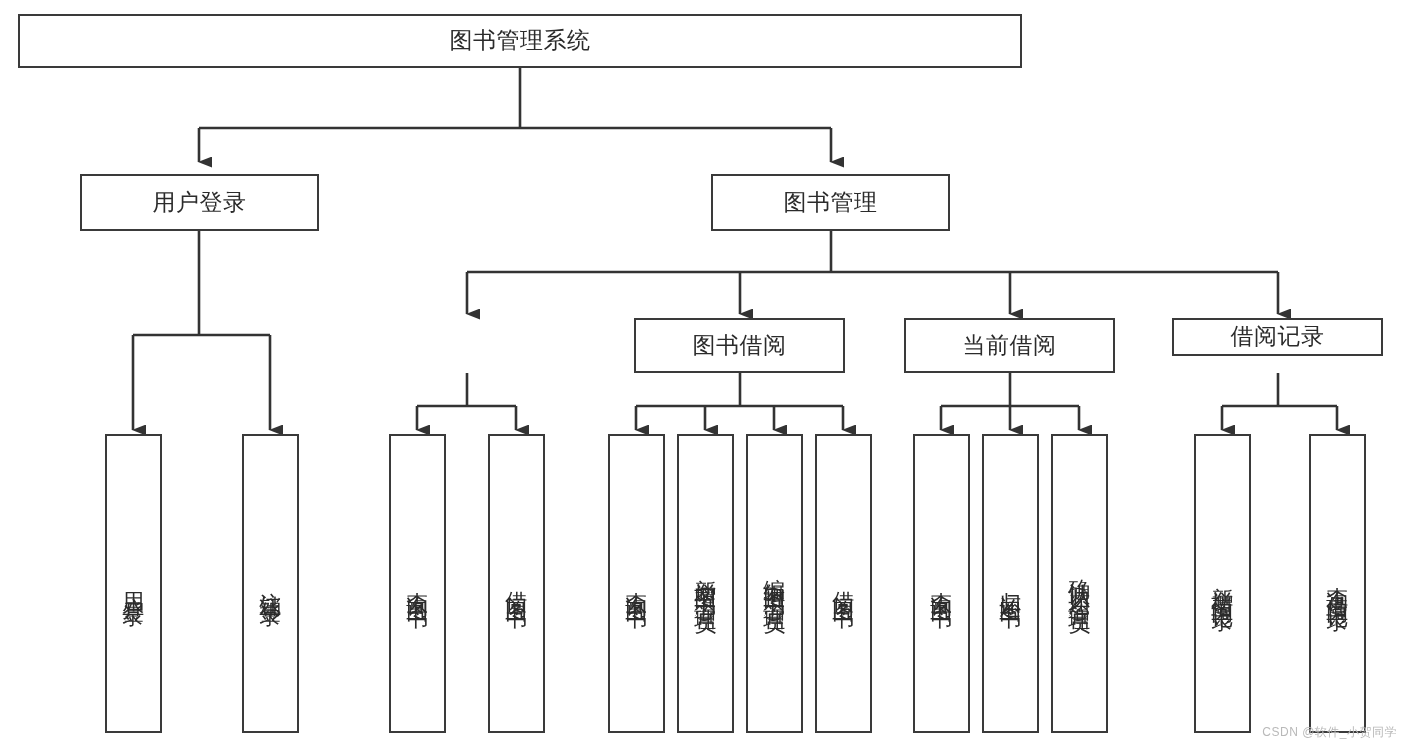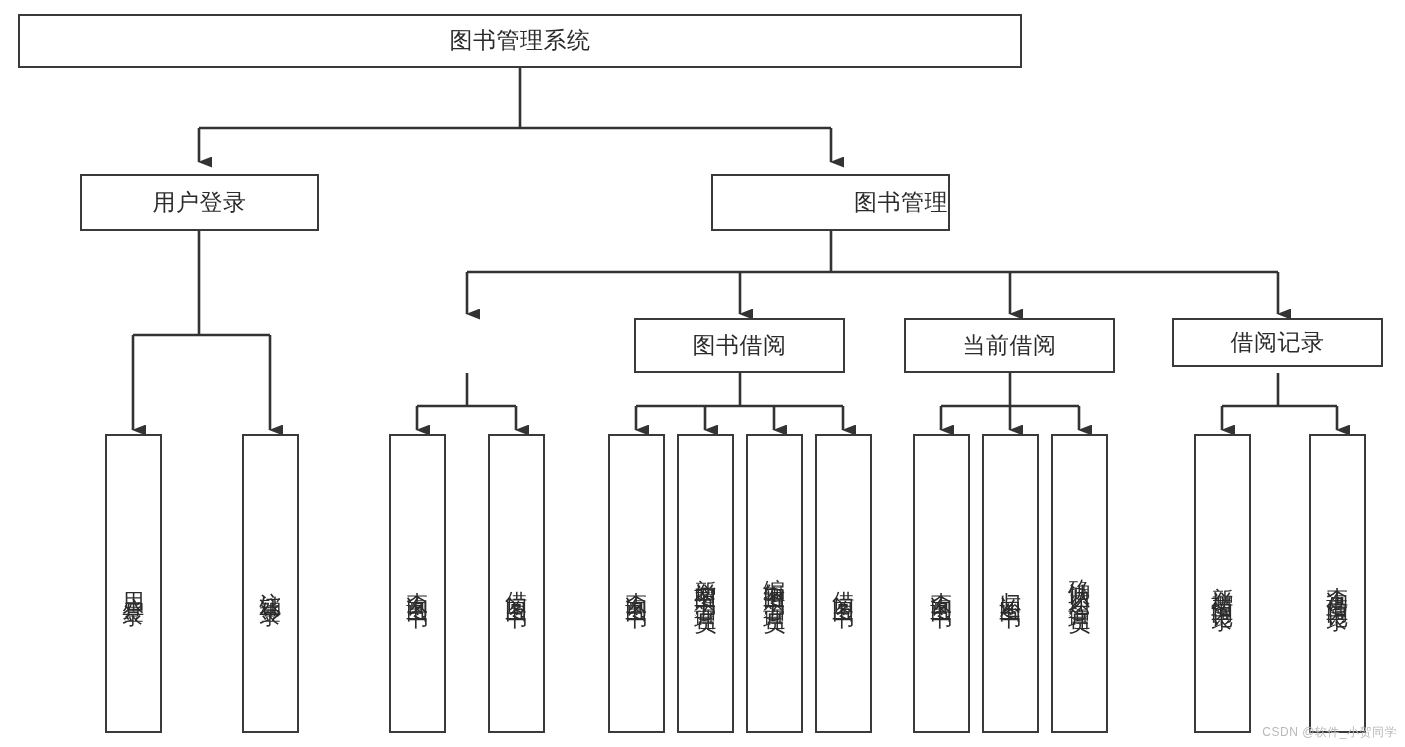--- a/index.html
+++ b/index.html
@@ -118,31 +118,31 @@
     </g>
   </svg>
 
   <div class="node horiz" style="left:18px; top:14px; width:1004px; height:54px;">
     <span>图书管理系统</span>
   </div>
 
   <div class="node horiz" style="left:80px; top:174px; width:239px; height:57px;">
     <span>用户登录</span>
   </div>
-  <div class="node horiz" style="left:711px; top:174px; width:239px; height:57px;justify-content:flex-end;">
+  <div class="node horiz" style="left:711px; top:174px; width:239px; height:57px;">
     <span>图书管理</span>
   </div>
 
   <div class="node horiz" style="left:904px; top:318px; width:211px; height:55px;">
     <span>当前借阅</span>
   </div>
   <div class="node horiz" style="left:634px; top:318px; width:211px; height:55px;">
     <span>图书借阅</span>
   </div>
-  <div class="node horiz" style="left:1172px; top:318px; width:211px; height:49px;">
+  <div class="node horiz" style="left:1172px; top:318px; width:211px; height:38px;">
     <span>借阅记录</span>
   </div>
 
   <div class="node vert" style="left:105px; top:434px; width:57px; height:299px;">
     <span class="vlabel">用户登录</span>
   </div>
   <div class="node vert" style="left:242px; top:434px; width:57px; height:299px;">
     <span class="vlabel">注销登录</span>
   </div>
 

